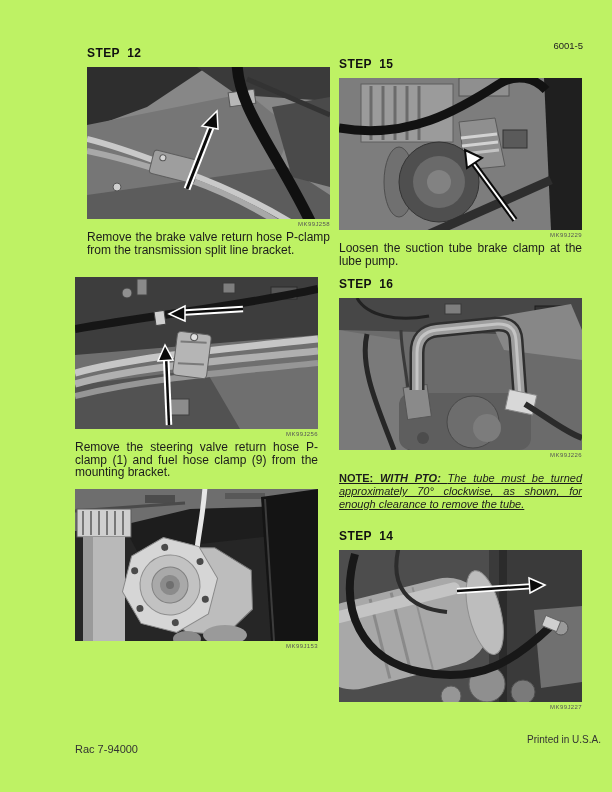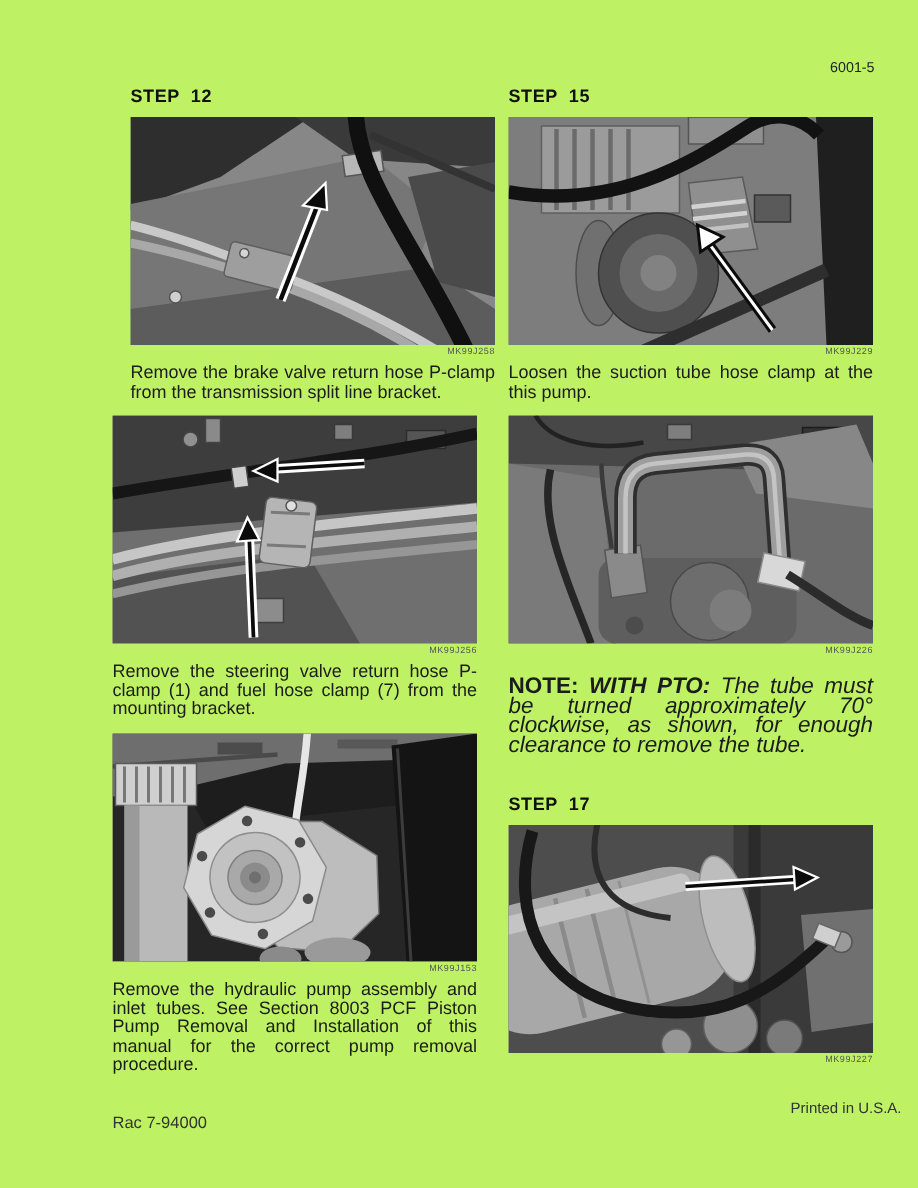--- a/index.html
+++ b/index.html
@@ -23,31 +23,31 @@
   }
   .photo svg { display:block; }
   .credit {
     text-align:right; font-size:6px; color:#555; letter-spacing:.4px;
     line-height:8px; margin:1px 0 0 0;
   }
   .caption {
     font-size:12px; line-height:12.5px; text-align:justify;
     margin:3px 0 0 0; color:#1c1c1c;
   }
-  .note { font-size:15px; line-height:13px; text-align:justify; margin:13px 0 0 0; }
+  .note { font-size:11px; line-height:13px; text-align:justify; margin:13px 0 0 0;text-decoration:underline; }
   .note .n-label { font-weight:bold; font-style:normal; }
   .note .n-bold  { font-weight:bold; font-style:italic; }
   .note .n-text  { font-style:italic; }
   .footer-left {
     position:absolute; left:75px; bottom:37px; font-size:11px; color:#333;
   }
   .footer-right {
     position:absolute; right:11px; bottom:47px; font-size:10px; color:#333; 
   }
-  #s12 { left:75px;  top:57px;padding-left:12px; }
+  #s12 { left:75px;  top:46px;padding-left:12px; }
   #s13 { left:75px;  top:277px; }
   #s14 { left:75px;  top:489px; }
   #s15 { left:339px; top:57px; }
   #s16 { left:339px; top:277px; }
   #s17 { left:339px; top:529px; }
 </style>
 </head>
 <body>
 
 <div class="page">
@@ -113,21 +113,21 @@
           <polygon points="94,37 110,29 110,44" fill="#0b0b0b" stroke="#fff" stroke-width="1.5"></polygon>
         </g>
         <g>
           <line x1="94" y1="148" x2="91" y2="78" stroke="#fff" stroke-width="6.5"></line>
           <line x1="94" y1="148" x2="91" y2="78" stroke="#0b0b0b" stroke-width="2.5"></line>
           <polygon points="90,68 83,84 98,83" fill="#0b0b0b" stroke="#fff" stroke-width="1.5"></polygon>
         </g>
       </svg>
     </div>
     <div class="credit">MK99J256</div>
-    <p class="caption">Remove the steering valve return hose P-clamp (1) and fuel hose clamp (7) from the mounting bracket.</p>
+    <p class="caption">Remove the steering valve return hose P-clamp (1) and fuel hose clamp (9) from the mounting bracket.</p>
   </div>
 
   <div class="step" id="s14">
     <div class="photo">
       <svg width="243" height="152" viewBox="0 0 243 152">
         <rect width="243" height="152" fill="#262626"></rect>
         <polygon points="0,0 243,0 243,26 0,42" fill="#6e6e6e"></polygon>
         <rect x="70" y="6" width="30" height="8" fill="#4c4c4c"></rect>
         <rect x="150" y="4" width="40" height="6" fill="#585858"></rect>
         <path d="M0,22 L110,14" stroke="#4a4a4a" stroke-width="3" fill="none"></path>
@@ -158,21 +158,20 @@
           <circle cx="128" cy="115" r="3.5" fill="#4a4a4a"></circle>
           <circle cx="95" cy="134" r="3.5" fill="#4a4a4a"></circle>
           <circle cx="62" cy="115" r="3.5" fill="#4a4a4a"></circle>
           <circle cx="62" cy="77" r="3.5" fill="#4a4a4a"></circle>
         </g>
         <ellipse cx="150" cy="146" rx="22" ry="10" fill="#9a9a9a"></ellipse>
         <ellipse cx="112" cy="150" rx="14" ry="8" fill="#8a8a8a"></ellipse>
       </svg>
     </div>
     <div class="credit">MK99J153</div>
-    <p class="caption">Remove the hydraulic pump assembly and inlet tubes. See Section 8003 PCF Piston Pump Removal and Installation of this manual for the correct pump removal procedure.</p>
   </div>
 
   <div class="step" id="s15">
     <div class="step-heading">STEP  15</div>
     <div class="photo">
       <svg width="243" height="152" viewBox="0 0 243 152">
         <rect width="243" height="152" fill="#7d7d7d"></rect>
         <rect x="22" y="6" width="92" height="58" fill="#9b9b9b" stroke="#5f5f5f"></rect>
         <line x1="32" y1="8" x2="32" y2="62" stroke="#6b6b6b" stroke-width="3"></line>
         <line x1="44" y1="8" x2="44" y2="62" stroke="#6b6b6b" stroke-width="3"></line>
@@ -193,24 +192,25 @@
         <circle cx="100" cy="104" r="12" fill="#828282"></circle>
         <path d="M86,158 L212,102" stroke="#2e2e2e" stroke-width="9" fill="none"></path>
         <g>
           <line x1="176" y1="142" x2="132" y2="82" stroke="#0b0b0b" stroke-width="6"></line>
           <line x1="176" y1="142" x2="132" y2="82" stroke="#fff" stroke-width="2"></line>
           <polygon points="126,72 128,90 143,80" fill="#fff" stroke="#0b0b0b" stroke-width="2"></polygon>
         </g>
       </svg>
     </div>
     <div class="credit">MK99J229</div>
-    <p class="caption">Loosen the suction tube hose clamp at the this pump.</p>
+    <p class="caption">Loosen the suction tube brake clamp at the lube pump.</p>
   </div>
 
   <div class="step" id="s16">
+    <div class="step-heading">STEP  16</div>
     <div class="photo">
       <svg width="243" height="152" viewBox="0 0 243 152">
         <rect width="243" height="152" fill="#6b6b6b"></rect>
         <polygon points="0,0 243,0 243,38 0,32" fill="#474747"></polygon>
         <path d="M18,0 C28,18 58,24 90,18" stroke="#222" stroke-width="3" fill="none"></path>
         <rect x="106" y="6" width="16" height="10" fill="#7e7e7e" stroke="#3a3a3a"></rect>
         <rect x="196" y="8" width="30" height="14" fill="#333" stroke="#1c1c1c"></rect>
         <polygon points="150,20 232,6 243,32 243,62 165,52" fill="#878787"></polygon>
         <polygon points="0,32 62,42 72,152 0,152" fill="#7a7a7a"></polygon>
         <path d="M28,36 C20,70 40,112 55,152" stroke="#262626" stroke-width="5" fill="none"></path>
@@ -231,21 +231,21 @@
           <rect x="168" y="94" width="28" height="20" fill="#d8d8d8" stroke="#8a8a8a"></rect>
         </g>
         <path d="M186,106 C212,122 226,134 243,140" stroke="#2b2b2b" stroke-width="6" fill="none"></path>
       </svg>
     </div>
     <div class="credit">MK99J226</div>
     <p class="note"><span class="n-label">NOTE: </span><span class="n-bold">WITH PTO: </span><span class="n-text">The tube must be turned approximately 70° clockwise, as shown, for enough clearance to remove the tube.</span></p>
   </div>
 
   <div class="step" id="s17">
-    <div class="step-heading">STEP  17</div>
+    <div class="step-heading">STEP  14</div>
     <div class="photo">
       <svg width="243" height="152" viewBox="0 0 243 152">
         <rect width="243" height="152" fill="#4d4d4d"></rect>
         <polygon points="150,0 243,0 243,152 150,152" fill="#3a3a3a"></polygon>
         <polygon points="195,60 243,56 243,132 202,138" fill="#707070"></polygon>
         <circle cx="222" cy="78" r="7" fill="#9a9a9a" stroke="#555"></circle>
         <rect x="160" y="0" width="8" height="152" fill="#2b2b2b"></rect>
         <g transform="rotate(-14 80 80)">
           <rect x="-30" y="35" width="182" height="88" rx="42" fill="#a8a8a8"></rect>
           <line x1="40" y1="38" x2="40" y2="120" stroke="#8a8a8a" stroke-width="3"></line>

